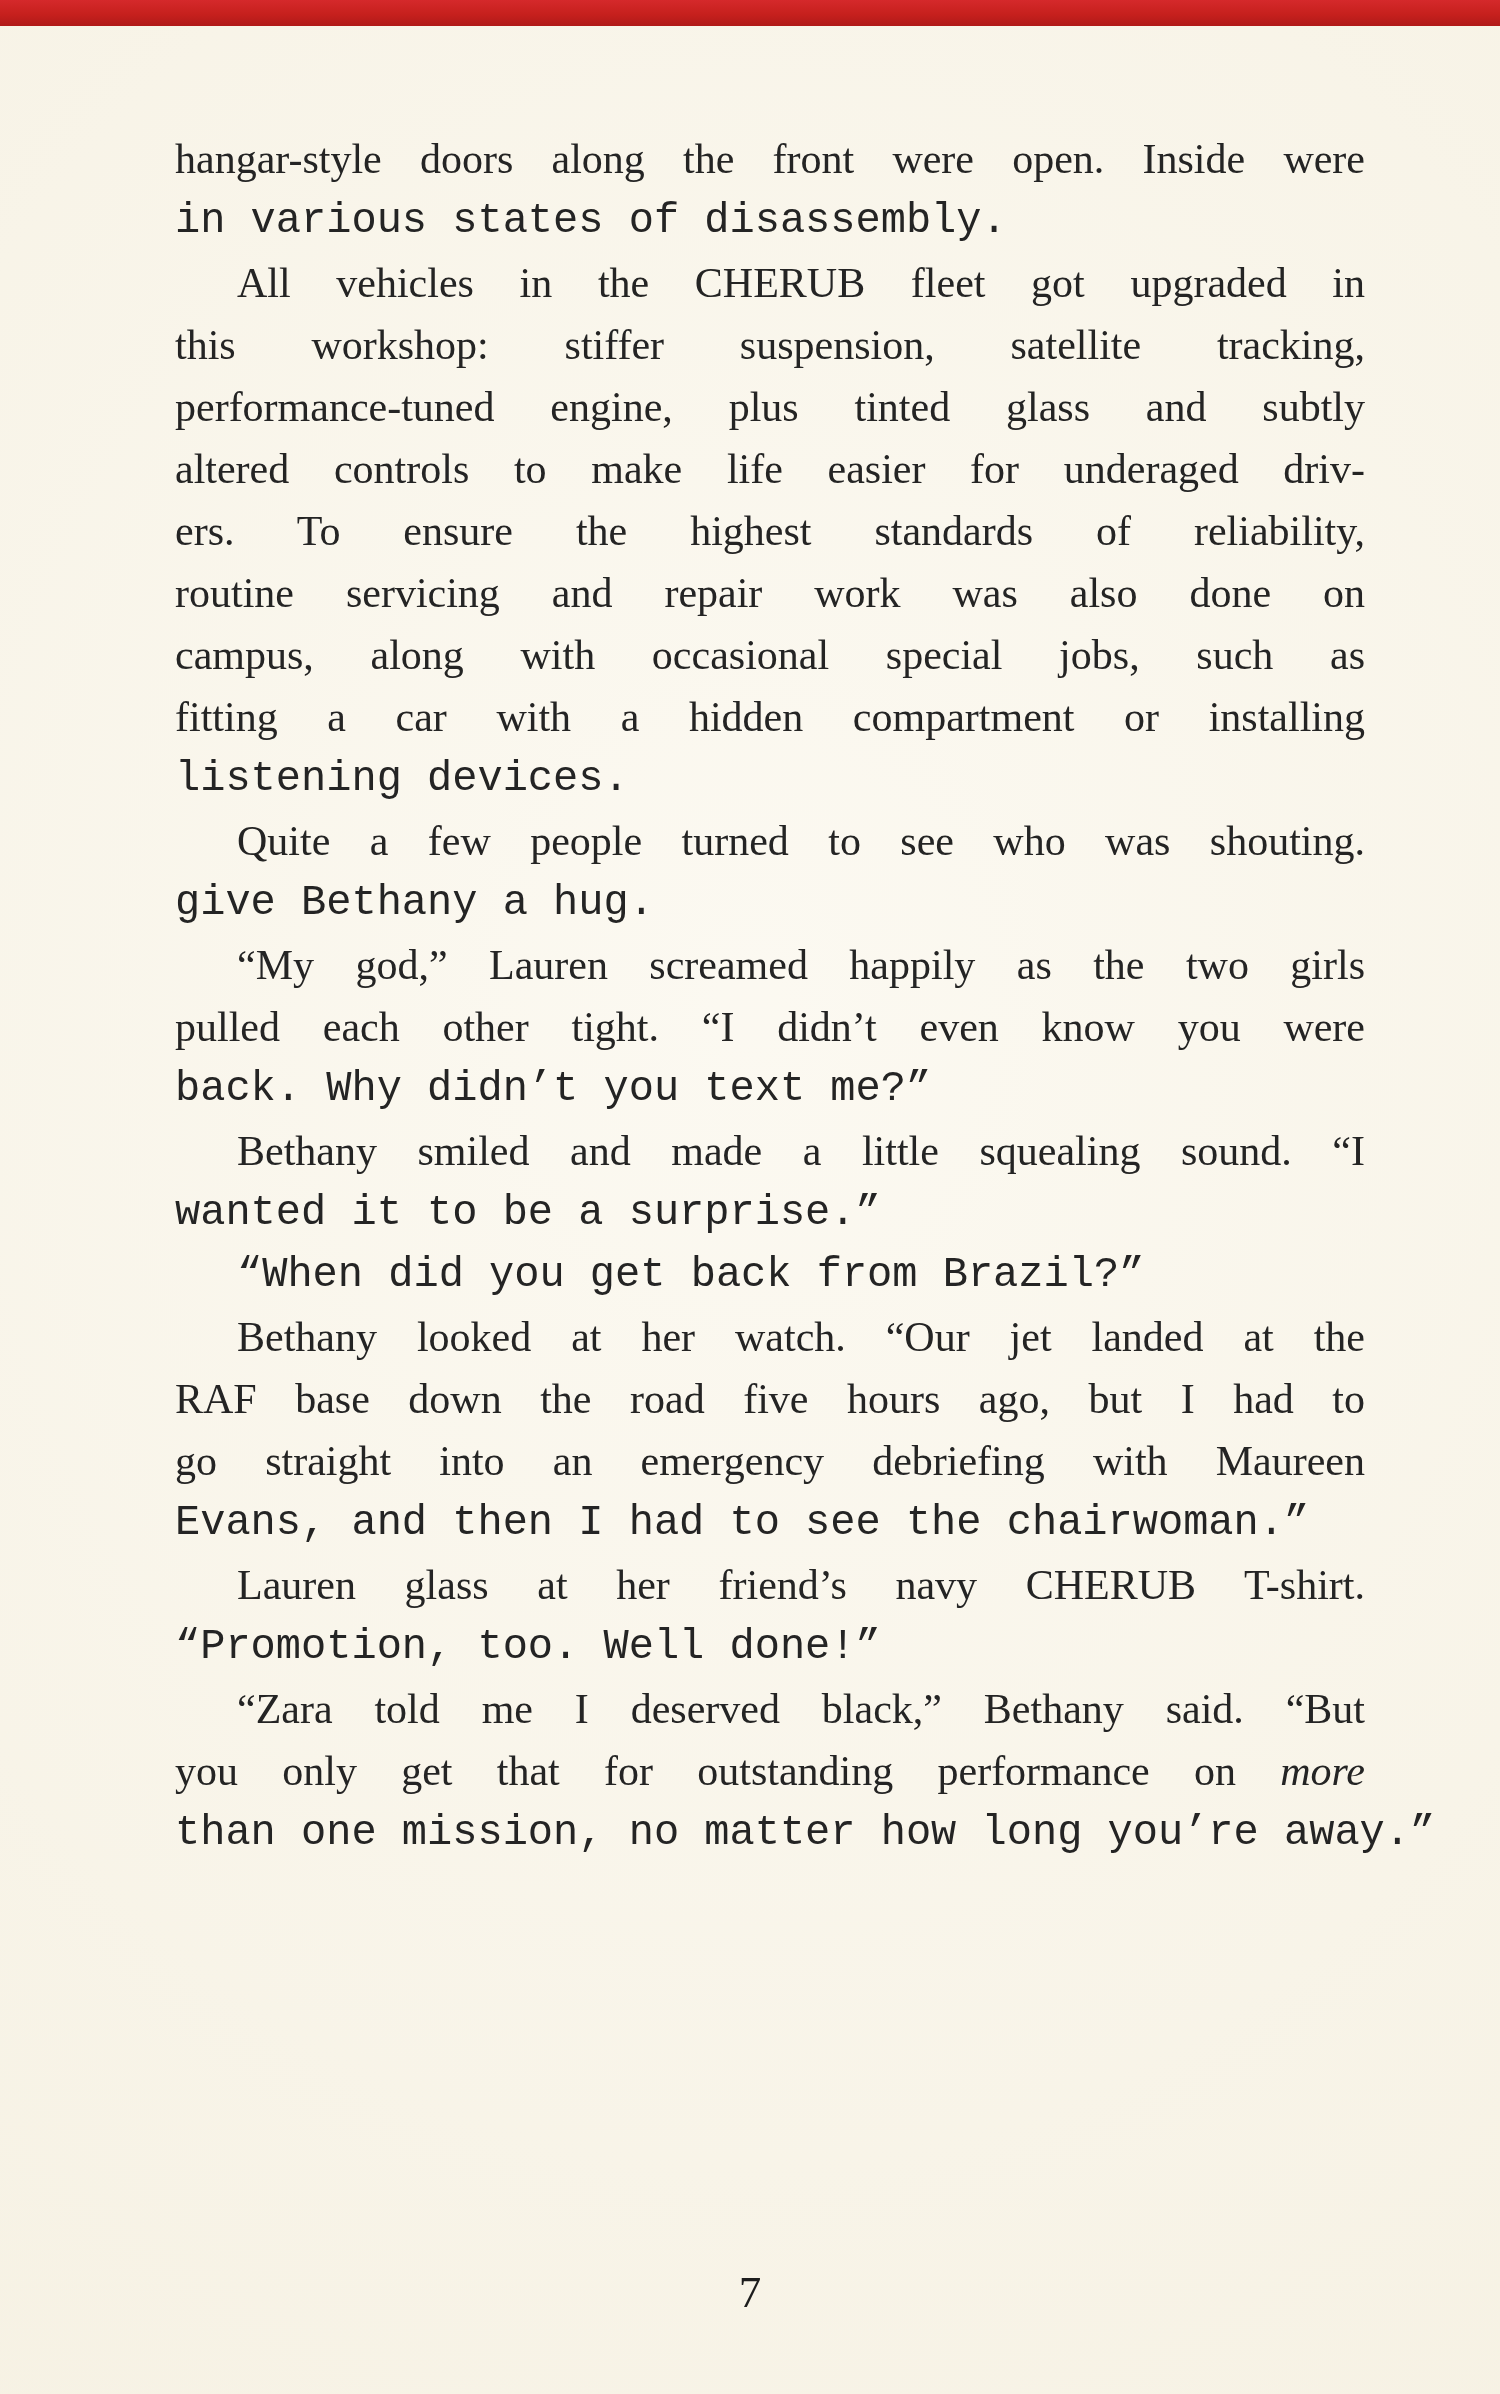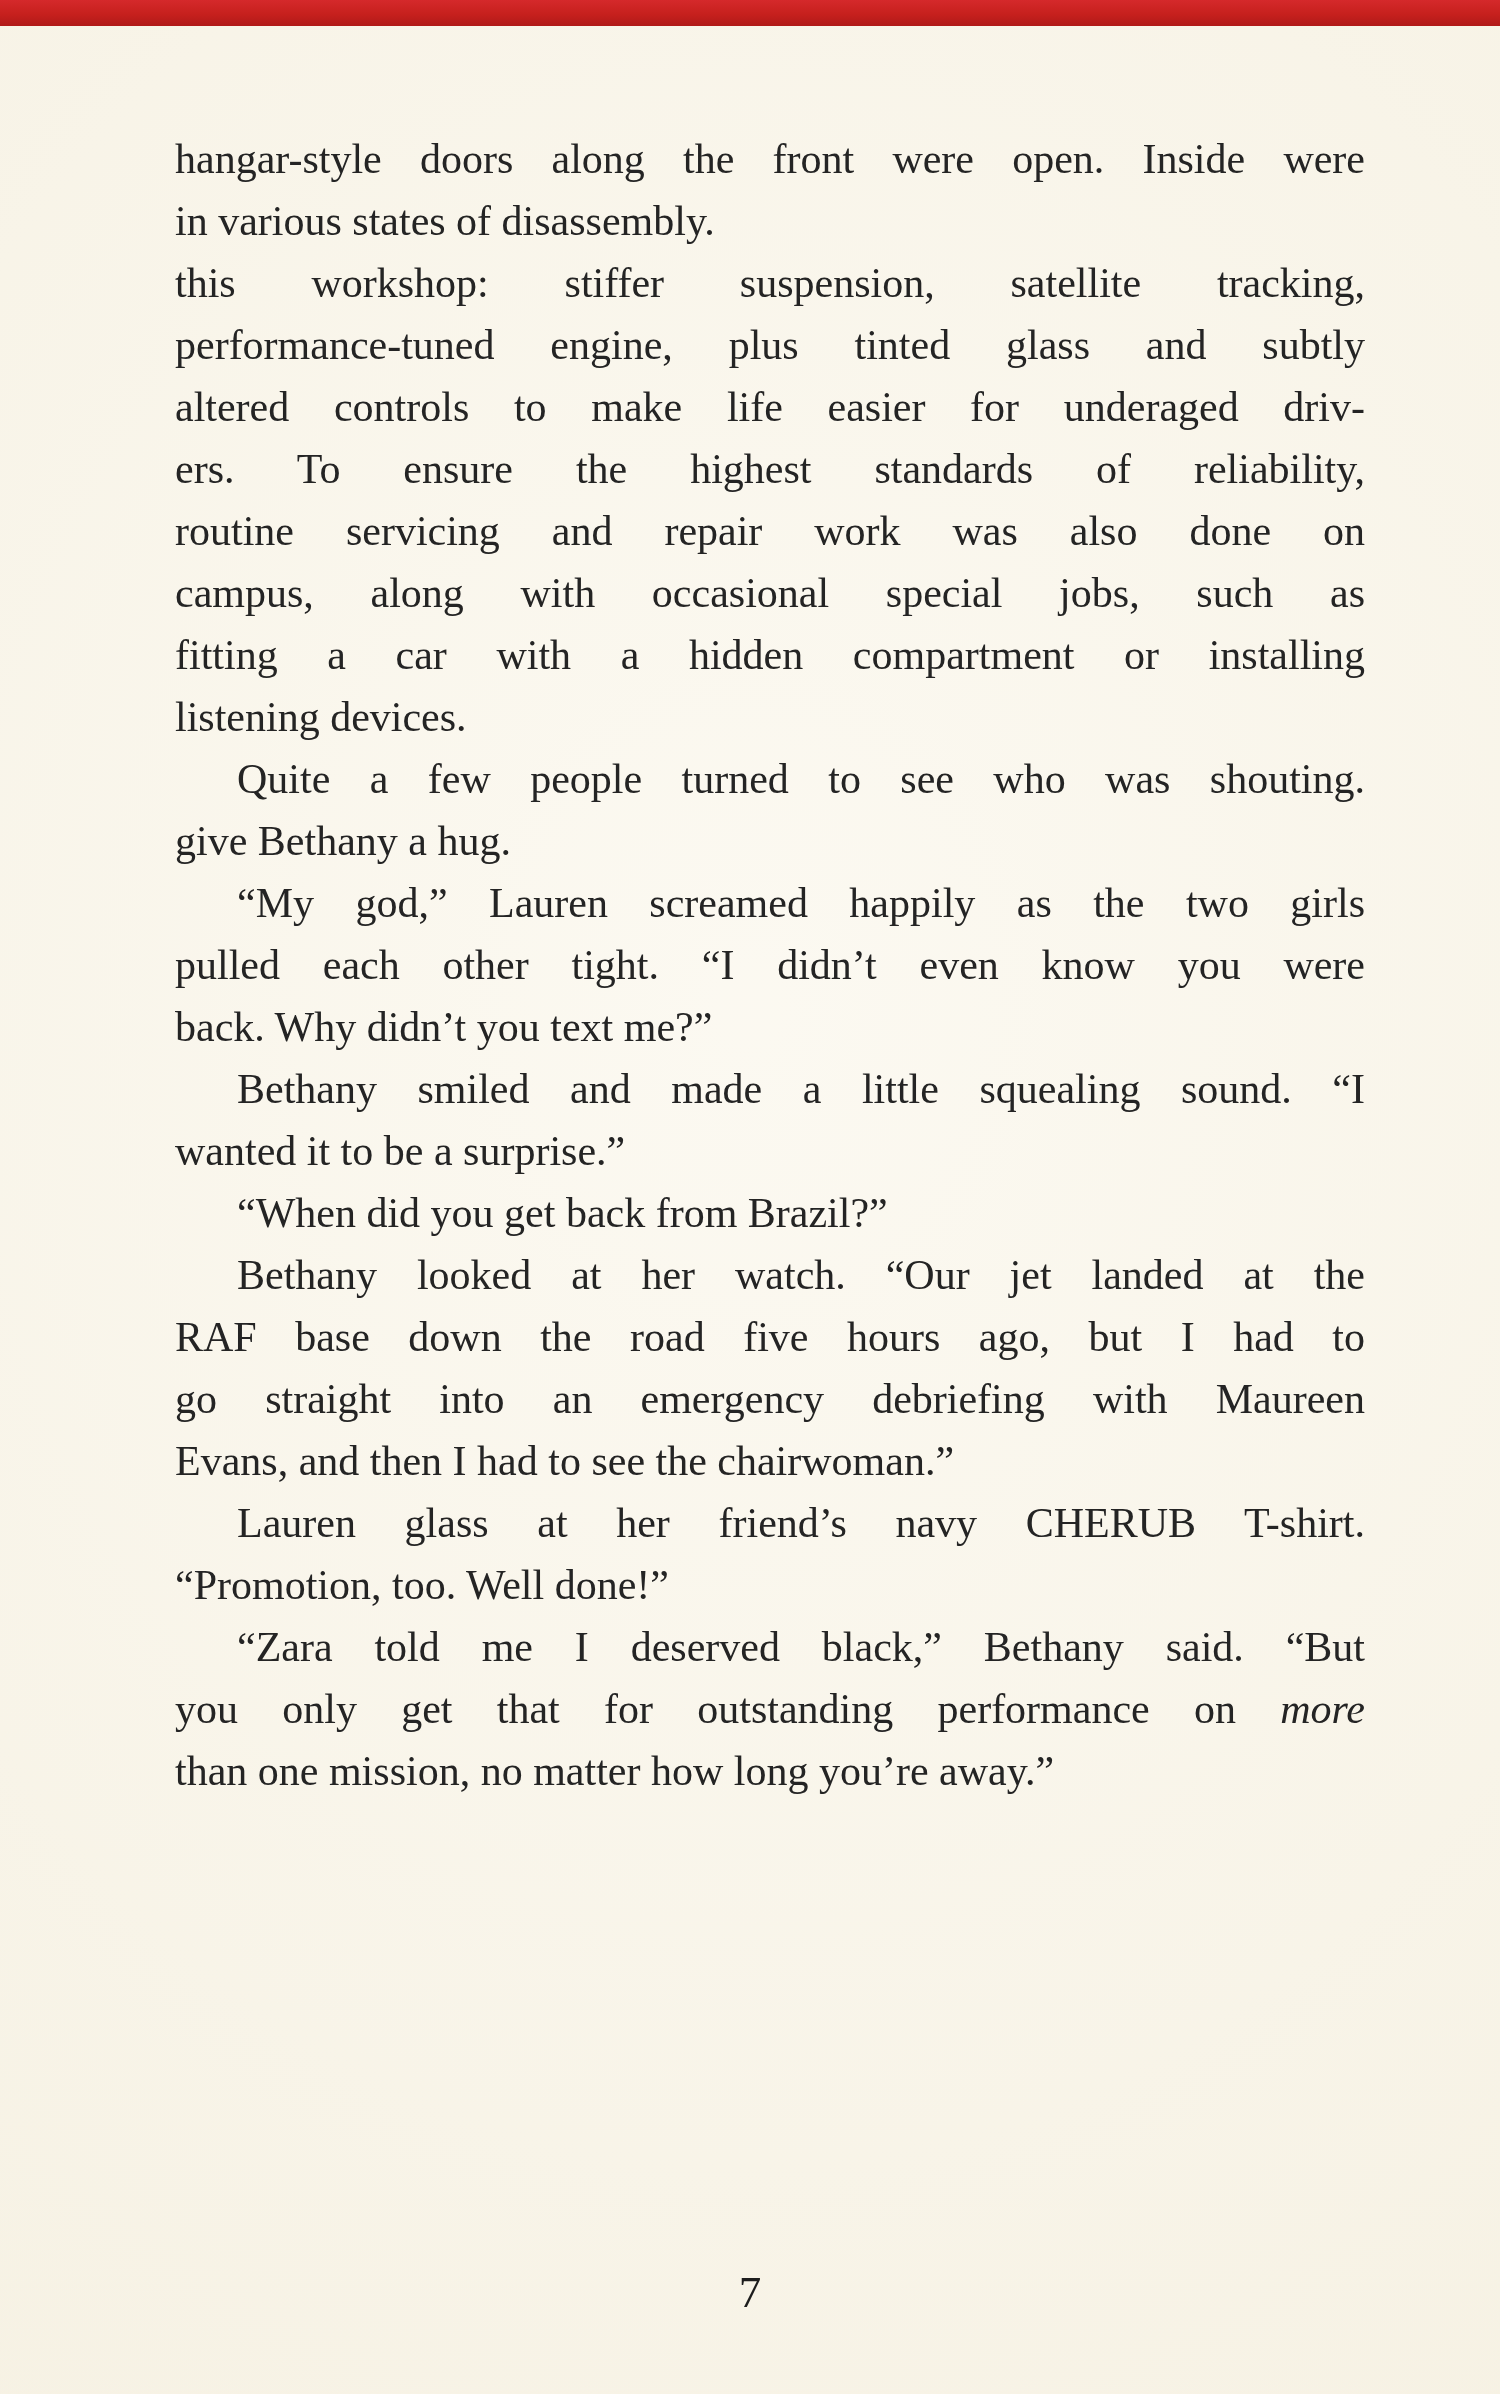--- a/index.html
+++ b/index.html
@@ -37,20 +37,21 @@
     height: 62px;
     line-height: 62px;
     white-space: nowrap;
     text-align: justify;
     text-align-last: justify;
   }
   .text-line.indent { text-indent: 62px; }
   .text-line.para-end {
     text-align: center;
     text-align-last: left;
+    font-family: Liberation Mono, monospace;
   }
   .text-line em { font-style: italic; }
   .page-number {
     position: absolute;
     top: 2266px;
     left: 0;
     width: 100%;
     text-align: center;
     font-size: 45px;
     color: #1d1d1d;
@@ -58,20 +59,21 @@
   }
 </style>
 </head>
 <body>
 
 <div class="page">
   <div class="cover-edge"></div>
   <div class="text-block" id="text-block">
       <div class="text-line">hangar-style doors along the front were open. Inside were</div>
       <div class="text-line para-end">in various states of disassembly.</div>
+      <div class="text-line indent">All vehicles in the CHERUB fleet got upgraded in</div>
       <div class="text-line">this workshop: stiffer suspension, satellite tracking,</div>
       <div class="text-line">performance-tuned engine, plus tinted glass and subtly</div>
       <div class="text-line">altered controls to make life easier for underaged driv-</div>
       <div class="text-line">ers. To ensure the highest standards of reliability,</div>
       <div class="text-line">routine servicing and repair work was also done on</div>
       <div class="text-line">campus, along with occasional special jobs, such as</div>
       <div class="text-line">fitting a car with a hidden compartment or installing</div>
       <div class="text-line para-end">listening devices.</div>
       <div class="text-line indent">Quite a few people turned to see who was shouting.</div>
       <div class="text-line para-end">give Bethany a hug.</div>

